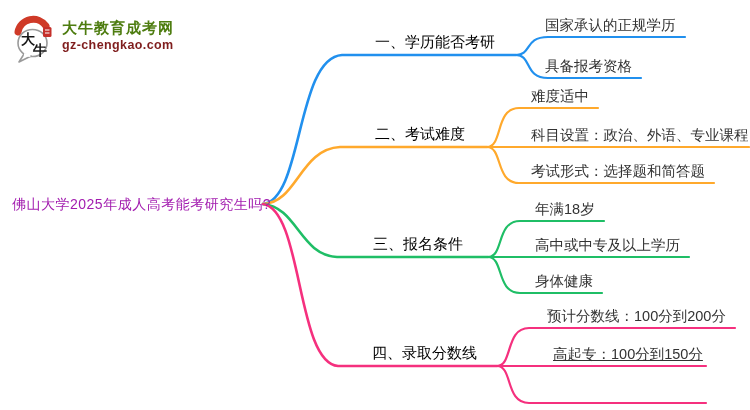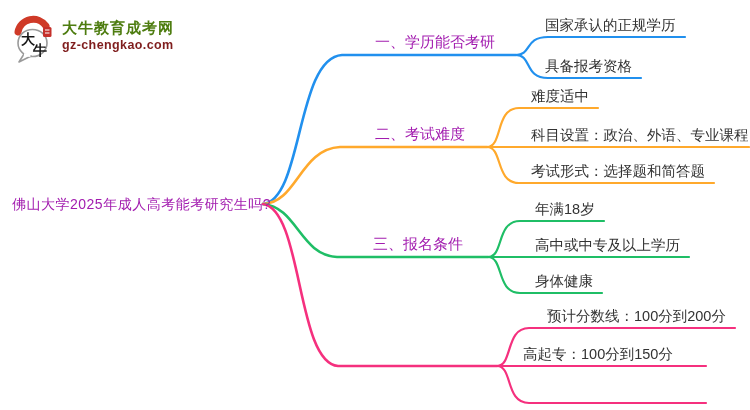--- a/index.html
+++ b/index.html
@@ -7,21 +7,21 @@
     position:relative;width:750px;height:410px;background:#ffffff;
     overflow:hidden;font-family:"Liberation Sans","DejaVu Sans",sans-serif;
   }
   #links{position:absolute;left:0;top:0;width:750px;height:410px;}
   .abs{position:absolute;white-space:nowrap;}
   #root-label{
     left:12px;top:194px;font-size:14px;line-height:20px;color:#a21caf;
     letter-spacing:0.5px;
   }
   .branch-label{
-    font-size:15px;line-height:18px;color:#a21caf;font-weight:500;
+    font-size:15px;line-height:18px;color:#000000;font-weight:500;
   }
   .child-label{
     font-size:14.5px;line-height:18px;color:#333;
   }
   
   #logo{left:13px;top:13px;display:flex;align-items:flex-start;}
   #logo-icon{display:block;}
   #logo-text{margin-left:7px;padding-top:6px;}
   #logo-title{
     font-size:15px;font-weight:bold;letter-spacing:1px;line-height:18px;
@@ -76,15 +76,16 @@
     <div class="abs child-label" style="left: 545px; top: 16px;">国家承认的正规学历</div>
     <div class="abs child-label" style="left: 545px; top: 57px;">具备报考资格</div>
     <div class="abs branch-label" style="left: 375px; top: 125px;">二、考试难度</div>
     <div class="abs child-label" style="left: 531px; top: 87px;">难度适中</div>
     <div class="abs child-label" style="left: 531px; top: 126px;">科目设置：政治、外语、专业课程</div>
     <div class="abs child-label" style="left: 531px; top: 162px;">考试形式：选择题和简答题</div>
     <div class="abs branch-label" style="left: 373px; top: 235px;">三、报名条件</div>
     <div class="abs child-label" style="left: 535px; top: 200px;">年满18岁</div>
     <div class="abs child-label" style="left: 535px; top: 236px;">高中或中专及以上学历</div>
     <div class="abs child-label" style="left: 535px; top: 272px;">身体健康</div>
+    <div class="abs branch-label" style="left: 372px; top: 344px;">四、录取分数线</div>
     <div class="abs child-label" style="left: 547px; top: 307px;">预计分数线：100分到200分</div>
-    <div class="abs child-label" style="left: 523px; top: 345px;">高起专：100分到150分</div>
+    <div class="abs child-label" style="left: 553px; top: 345px; text-decoration: underline;">高起专：100分到150分</div>
   </div>
 
 </body></html>

